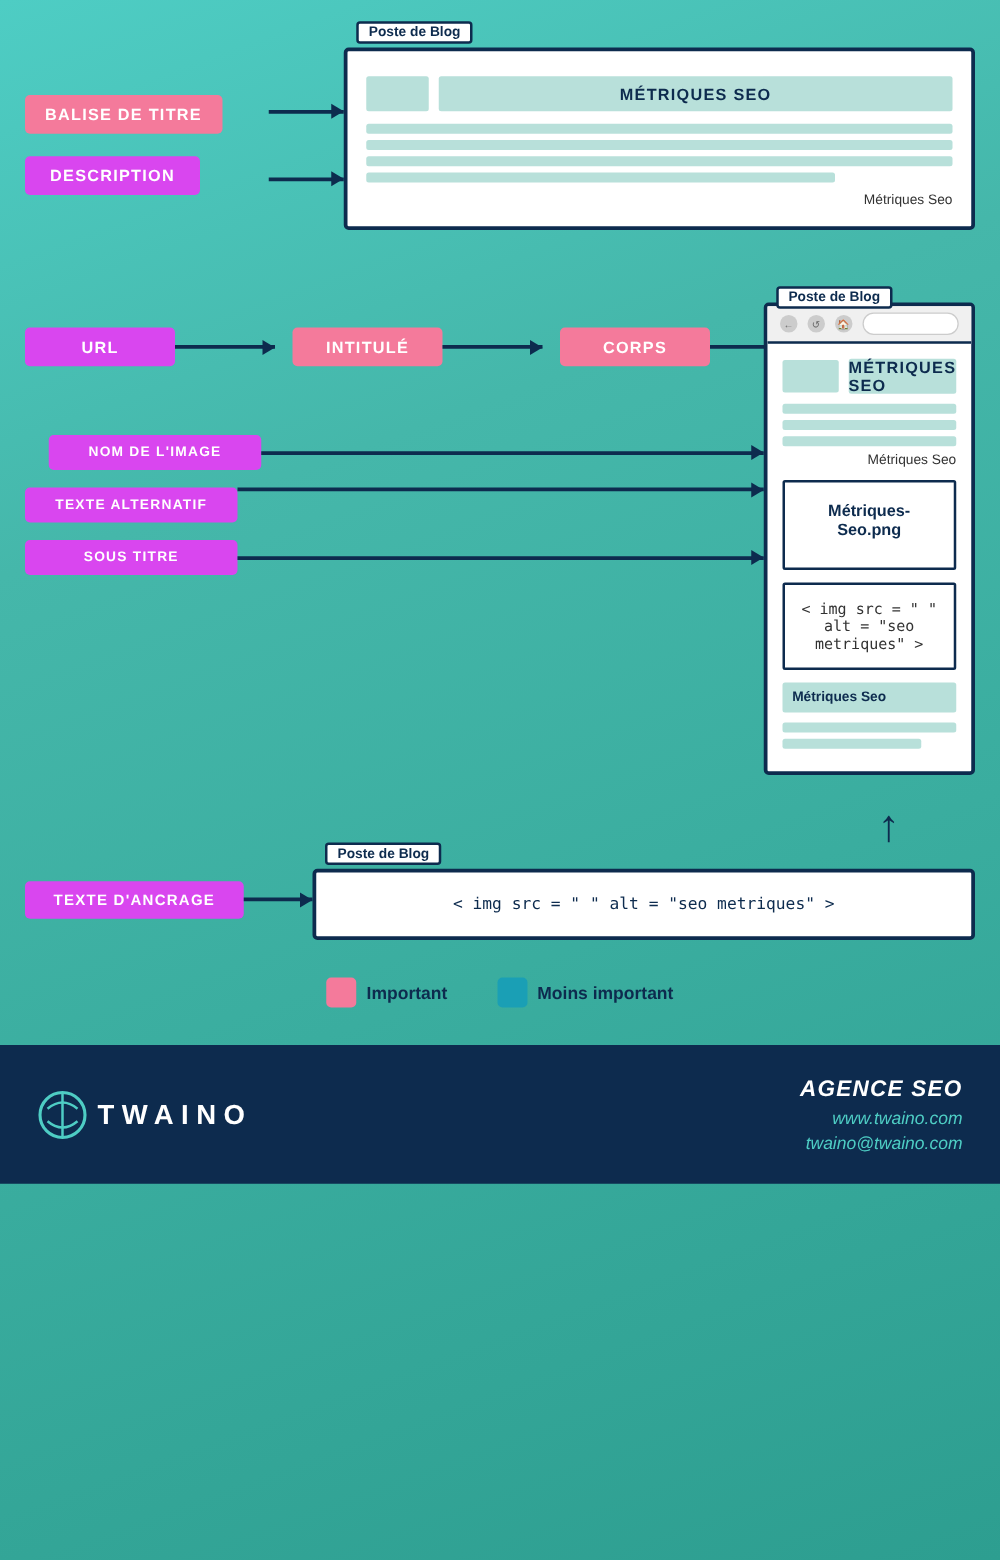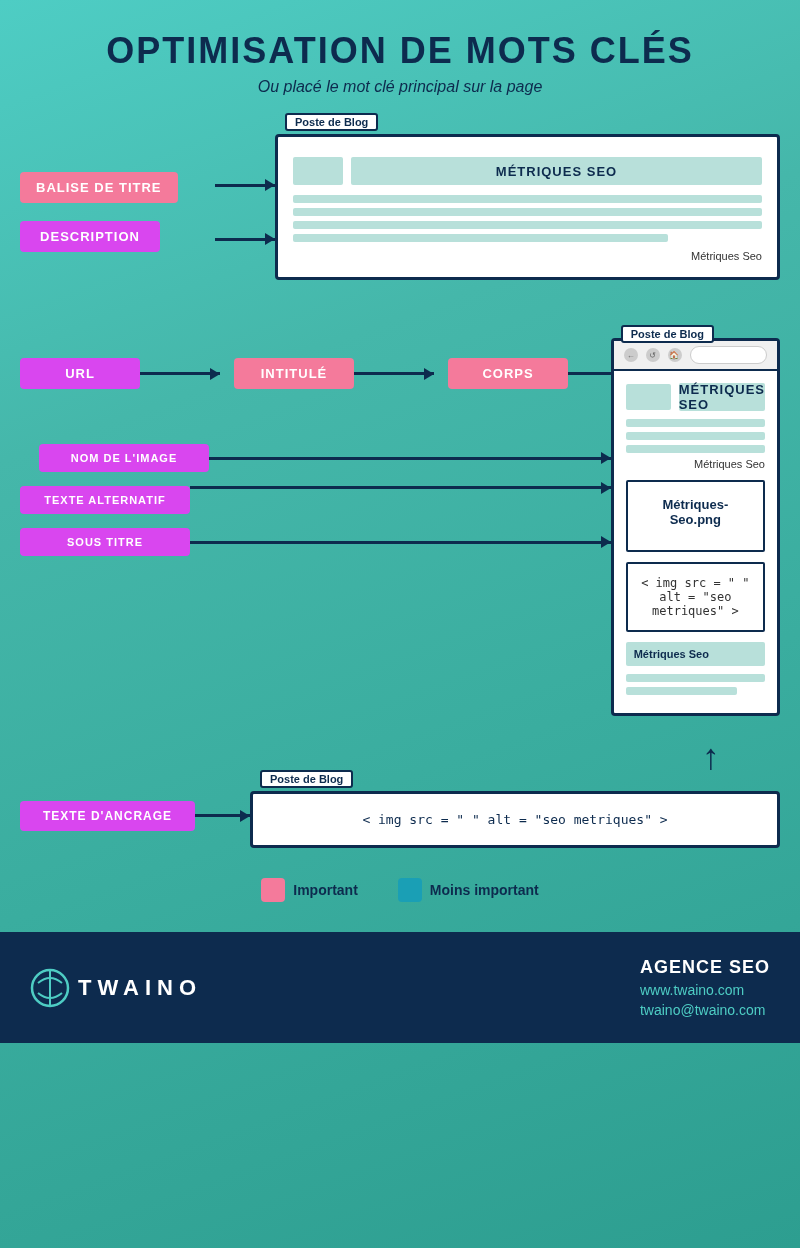--- a/index.html
+++ b/index.html
@@ -239,22 +239,23 @@
     }
 
     .footer-logo-text {
       font-size: 22px;
       font-weight: 700;
       letter-spacing: 6px;
       color: white;
     }
 
     .footer-right {
-      text-align: left;
+      text-align: right;
       color: white;
+      font-style: italic;
     }
 
     .footer-agency {
       font-size: 18px;
       font-weight: 800;
       color: white;
       letter-spacing: 1px;
     }
 
     .footer-url {
@@ -323,24 +324,20 @@
       background: white;
       border: 3px solid #0d2b4e;
       border-radius: 4px;
     }
   </style>
 </head>
 <body>
 
 <div class="main-container">
 
-  <div class="header">
-    <div class="main-title">OPTIMISATION DE MOTS CLÉS</div>
-    <div class="subtitle">Ou placé le mot clé principal sur la page</div>
-  </div>
 
   <div class="section1-container">
 
     <div class="labels-stack" style="min-width:195px; gap:18px; padding-top:18px;">
       <div class="label-arrow-group">
         <span class="label-tag pink">BALISE DE TITRE</span>
       </div>
       <div class="label-arrow-group">
         <span class="label-tag teal">DESCRIPTION</span>
       </div>

